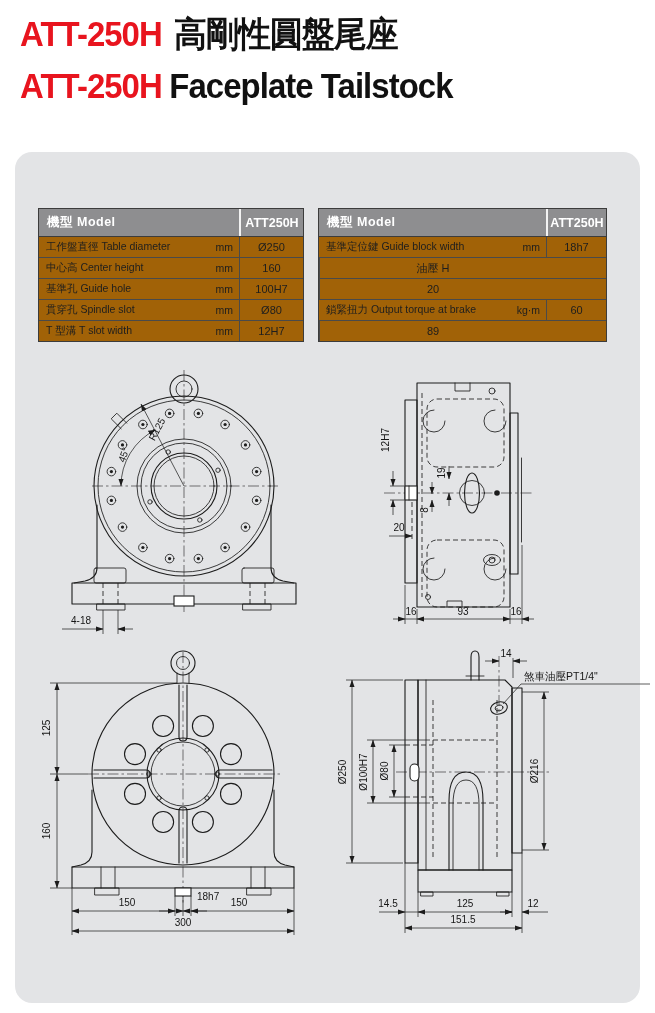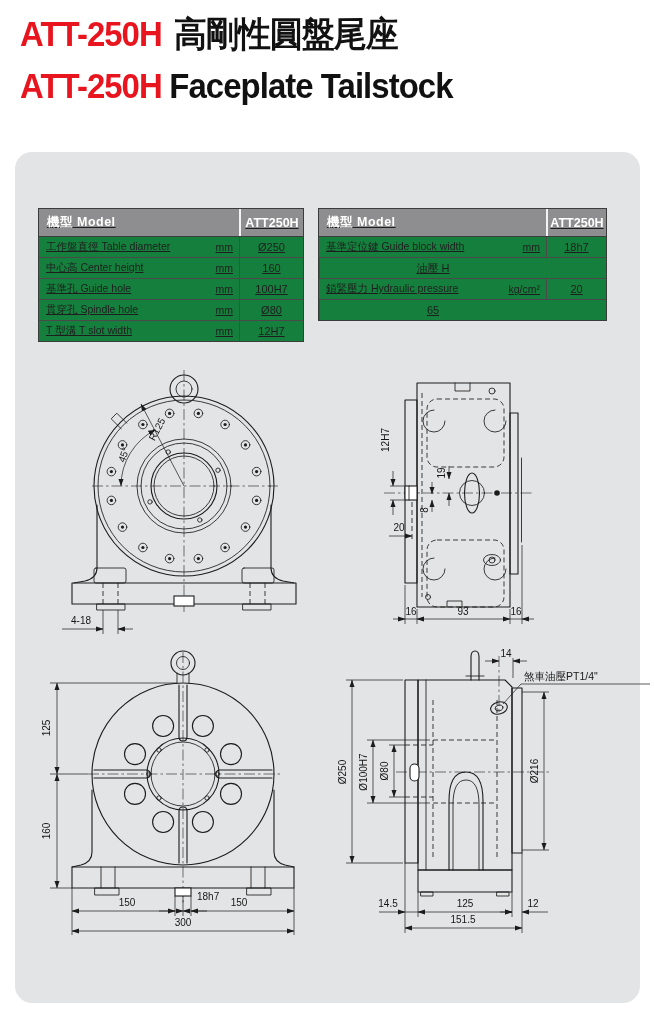--- a/index.html
+++ b/index.html
@@ -12,22 +12,22 @@
               transform:scaleX(.94);transform-origin:left;letter-spacing:-1px;}
   .title-line.l1{margin-bottom:17px;}
   .t-model{color:#e8141e;margin-right:13px;}
   .t-name{color:#111111;}
 
   
   .panel{position:absolute;left:15px;top:152px;width:625px;height:851px;
          background:#e3e4e6;border-radius:17px;}
 
   
-  .spec-table{position:absolute;background:#15803d;border:1.6px solid #3c3c3c;
-              font-size:10.5px;color:#1e1e1e;text-decoration:underline;}
+  .spec-table{position:absolute;background:#a16207;border:1.6px solid #3c3c3c;
+              font-size:10.5px;color:#1e1e1e;}
   .st-head{display:grid;height:27px;background:#8e8e90;color:#ffffff;
            align-items:center;font-size:12.5px;font-weight:700;
            border-bottom:1.4px solid #3c3c3c;}
   .st-head .st-hlabel{padding-left:8px;letter-spacing:.5px;}
   .st-head .st-hval{text-align:left;border-left:2px solid #f2f2f2;height:100%;
                     display:flex;align-items:center;justify-content:center;}
   .st-row{display:grid;height:20px;align-items:center;border-bottom:1.1px solid #4a4a4a;}
   .st-row:last-child{border-bottom:none;}
   .st-label{display:flex;justify-content:space-between;align-items:center;
             padding-left:7px;height:100%;gap:24px;}
@@ -86,21 +86,21 @@
   </div>
   <div class="st-row">
     <div class="st-label">
         <span>基準孔 Guide hole</span>
         <span class="st-unit">mm</span>
       </div>
     <div class="st-value">100H7</div>
   </div>
   <div class="st-row">
     <div class="st-label">
-        <span>貫穿孔 Spindle hole</span>
+        <span>貫穿孔 Spindle slot</span>
         <span class="st-unit">mm</span>
       </div>
     <div class="st-value">Ø80</div>
   </div>
   <div class="st-row">
     <div class="st-label">
         <span>T 型溝 T slot width</span>
         <span class="st-unit">mm</span>
       </div>
     <div class="st-value">12H7</div>
@@ -116,28 +116,31 @@
     <div class="st-label">
         <span>基準定位鍵 Guide block width</span>
         <span class="st-unit">mm</span>
       </div>
     <div class="st-value">18h7</div>
   </div>
   <div class="st-row">
     <div class="st-value">油壓 H</div>
   </div>
   <div class="st-row">
-    <div class="st-label">
-        <span>鎖緊壓力 Hydraulic pressure</span>
-        <span class="st-unit">kg/cm²</span>
-      </div>
     <div class="st-value">20</div>
   </div>
   <div class="st-row">
-    <div class="st-value">65</div>
+    <div class="st-label">
+        <span>鎖緊扭力 Output torque at brake</span>
+        <span class="st-unit">kg·m</span>
+      </div>
+    <div class="st-value">60</div>
+  </div>
+  <div class="st-row">
+    <div class="st-value">89</div>
   </div>
 </div>
 
 <svg style="left:40px;top:365px;" width="300" height="275" viewBox="40 365 300 275">
   <defs>
     <marker id="ar" viewBox="0 0 10 10" refX="9.5" refY="5" markerWidth="10" markerHeight="10" orient="auto-start-reverse">
         <path d="M0,1.6 L10,5 L0,8.4 Z" fill="#1c1c1c"></path>
       </marker>
   </defs>
 

